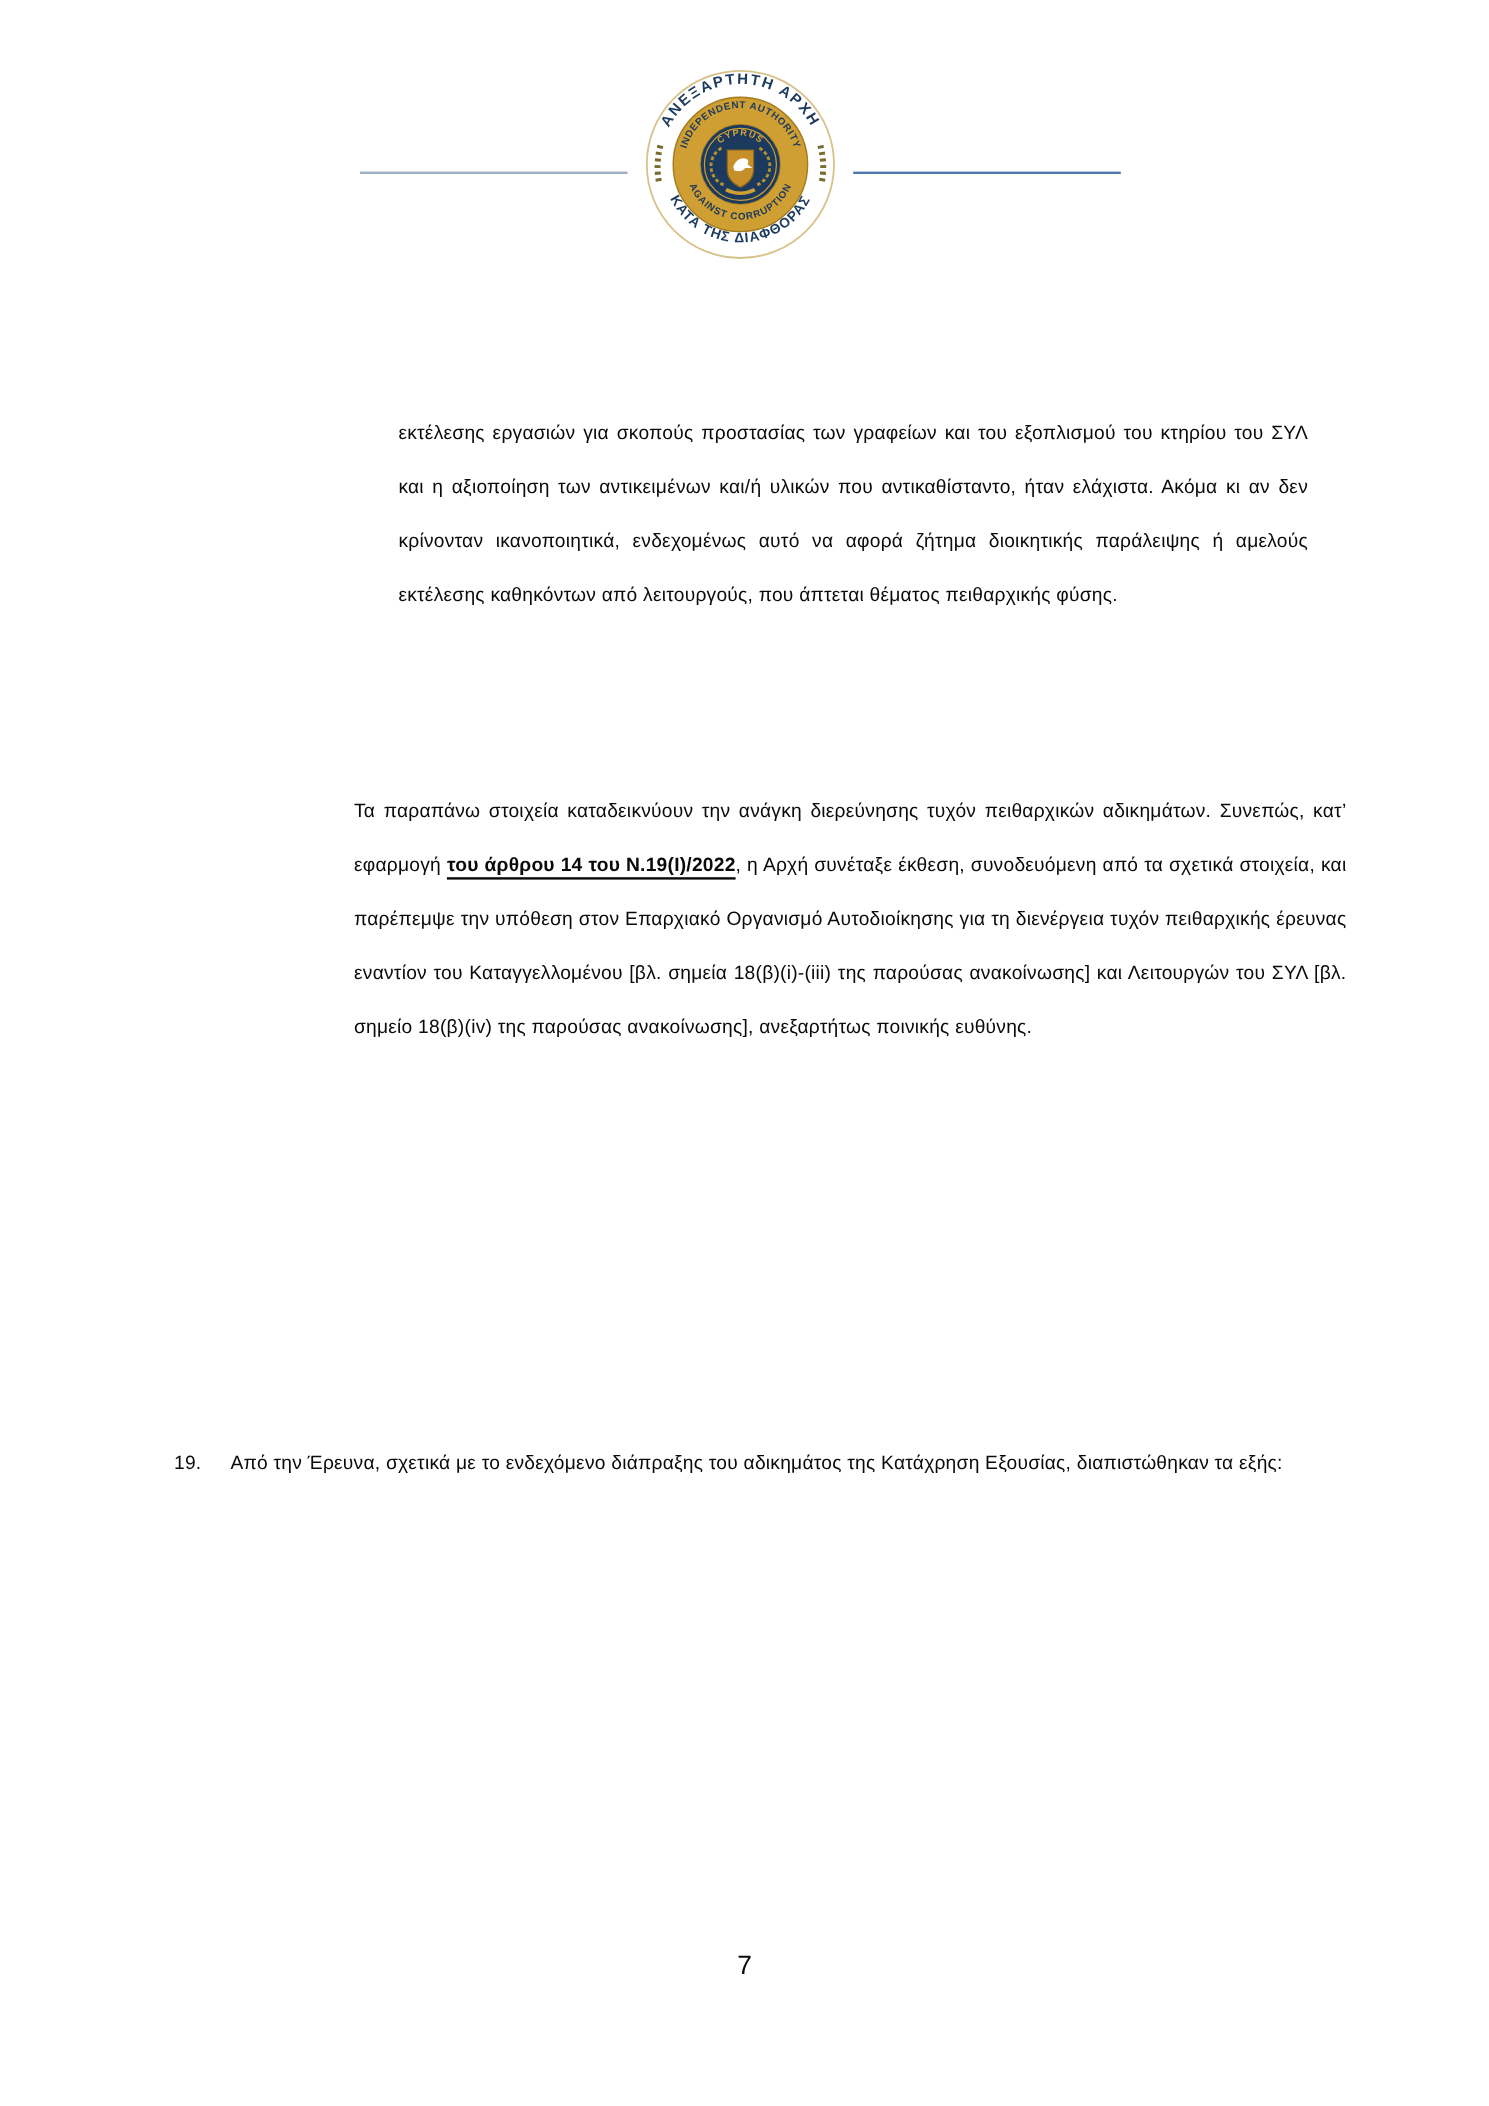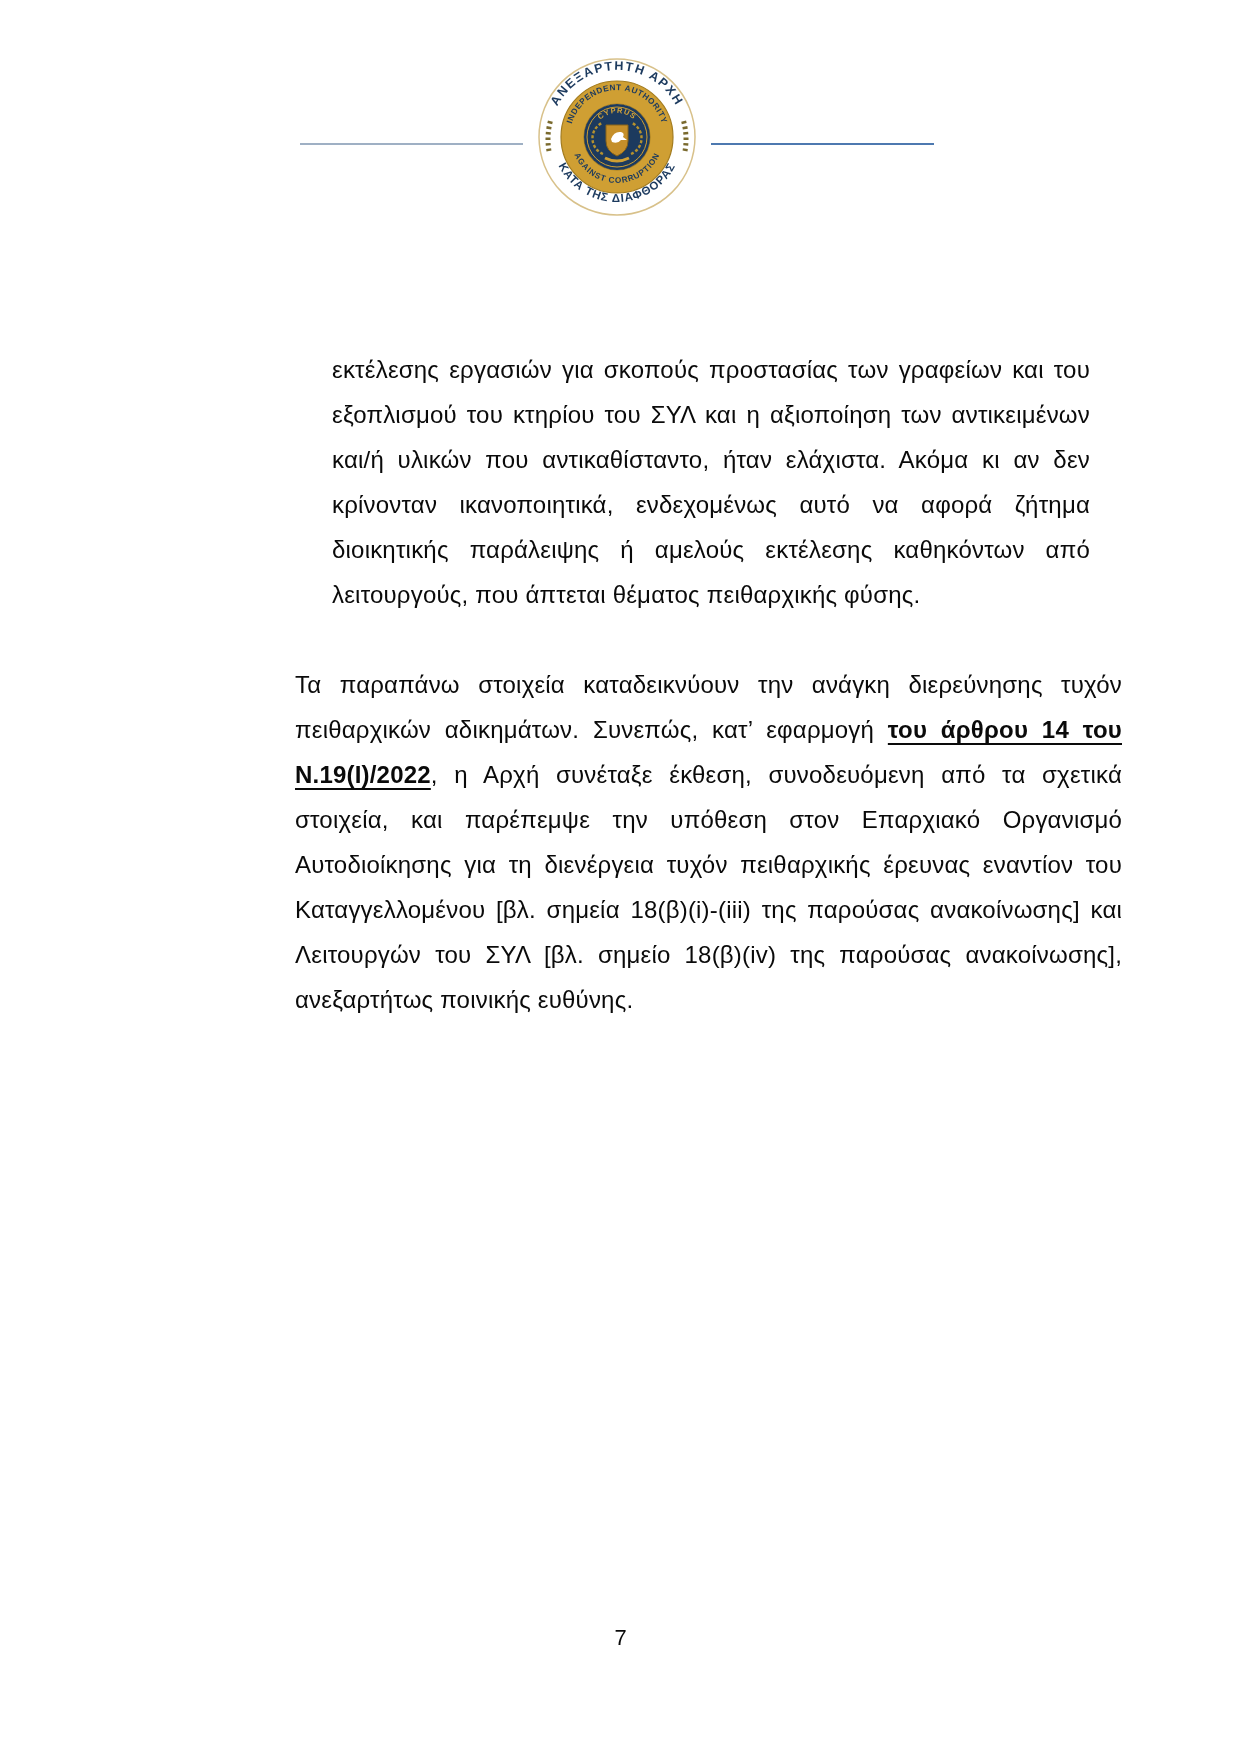--- a/index.html
+++ b/index.html
@@ -25,21 +25,21 @@
     position: absolute;
     top: 143px;
     height: 2px;
   }
   .rule-left  { left: 300px;  width: 223px; background: #9fb0c4; }
   .rule-right { left: 711px;  width: 223px; background: #4d79b0; }
 
   
   .tx {
     position: absolute;
-    font-size: 24px;
+    font-size: 16px;
     line-height: 45px;
     text-align: justify;
     letter-spacing: 0.2px;
   }
   .para1 { left: 332px; top: 323px;  width: 758px; }
   .para2 { left: 263px; top: 638px;  width: 827px; margin-left: 32px; }
   .emph  { font-weight: bold; text-decoration: underline;
            text-decoration-thickness: 2px; text-underline-offset: 5px; }
 
   .item-gamma { left: 223px; top: 1023px; width: 867px;
@@ -117,18 +117,19 @@
     <text font-family="Liberation Sans, DejaVu Sans, sans-serif" font-size="7.5" font-weight="bold" fill="#d4a437" letter-spacing="1">
       <textPath href="#arcCyprus" startOffset="50%" text-anchor="middle">CYPRUS</textPath>
     </text>
   </svg>
 
   <p class="tx para1">εκτέλεσης εργασιών για σκοπούς προστασίας των γραφείων και του εξοπλισμού του κτηρίου του ΣΥΛ και η αξιοποίηση των αντικειμένων και/ή υλικών που αντικαθίσταντο, ήταν ελάχιστα. Ακόμα κι αν δεν κρίνονταν ικανοποιητικά, ενδεχομένως αυτό να αφορά ζήτημα διοικητικής παράλειψης ή αμελούς εκτέλεσης καθηκόντων από λειτουργούς, που άπτεται θέματος πειθαρχικής φύσης.</p>
 
   <p class="tx para2"><span>Τα παραπάνω στοιχεία καταδεικνύουν την ανάγκη διερεύνησης τυχόν πειθαρχικών αδικημάτων. Συνεπώς, κατ’ εφαρμογή </span><span class="emph">του άρθρου 14 του Ν.19(Ι)/2022</span><span>, η Αρχή συνέταξε έκθεση, συνοδευόμενη από τα σχετικά στοιχεία, και παρέπεμψε την υπόθεση στον Επαρχιακό Οργανισμό Αυτοδιοίκησης για τη διενέργεια τυχόν πειθαρχικής έρευνας εναντίον του Καταγγελλομένου [βλ. σημεία 18(β)(i)-(iii) της παρούσας ανακοίνωσης] και Λειτουργών του ΣΥΛ [βλ. σημείο 18(β)(iv) της παρούσας ανακοίνωσης], ανεξαρτήτως ποινικής ευθύνης.</span></p>
 
 
+  <p class="tx item-19"><span class="marker">19.</span><span>Από την Έρευνα, σχετικά με το ενδεχόμενο διάπραξης του αδικημάτος της Κατάχρηση Εξουσίας, διαπιστώθηκαν τα εξής:</span></p>
 
 
 
   <div class="page-number">7</div>
 
 </div>
 
 </body></html>

